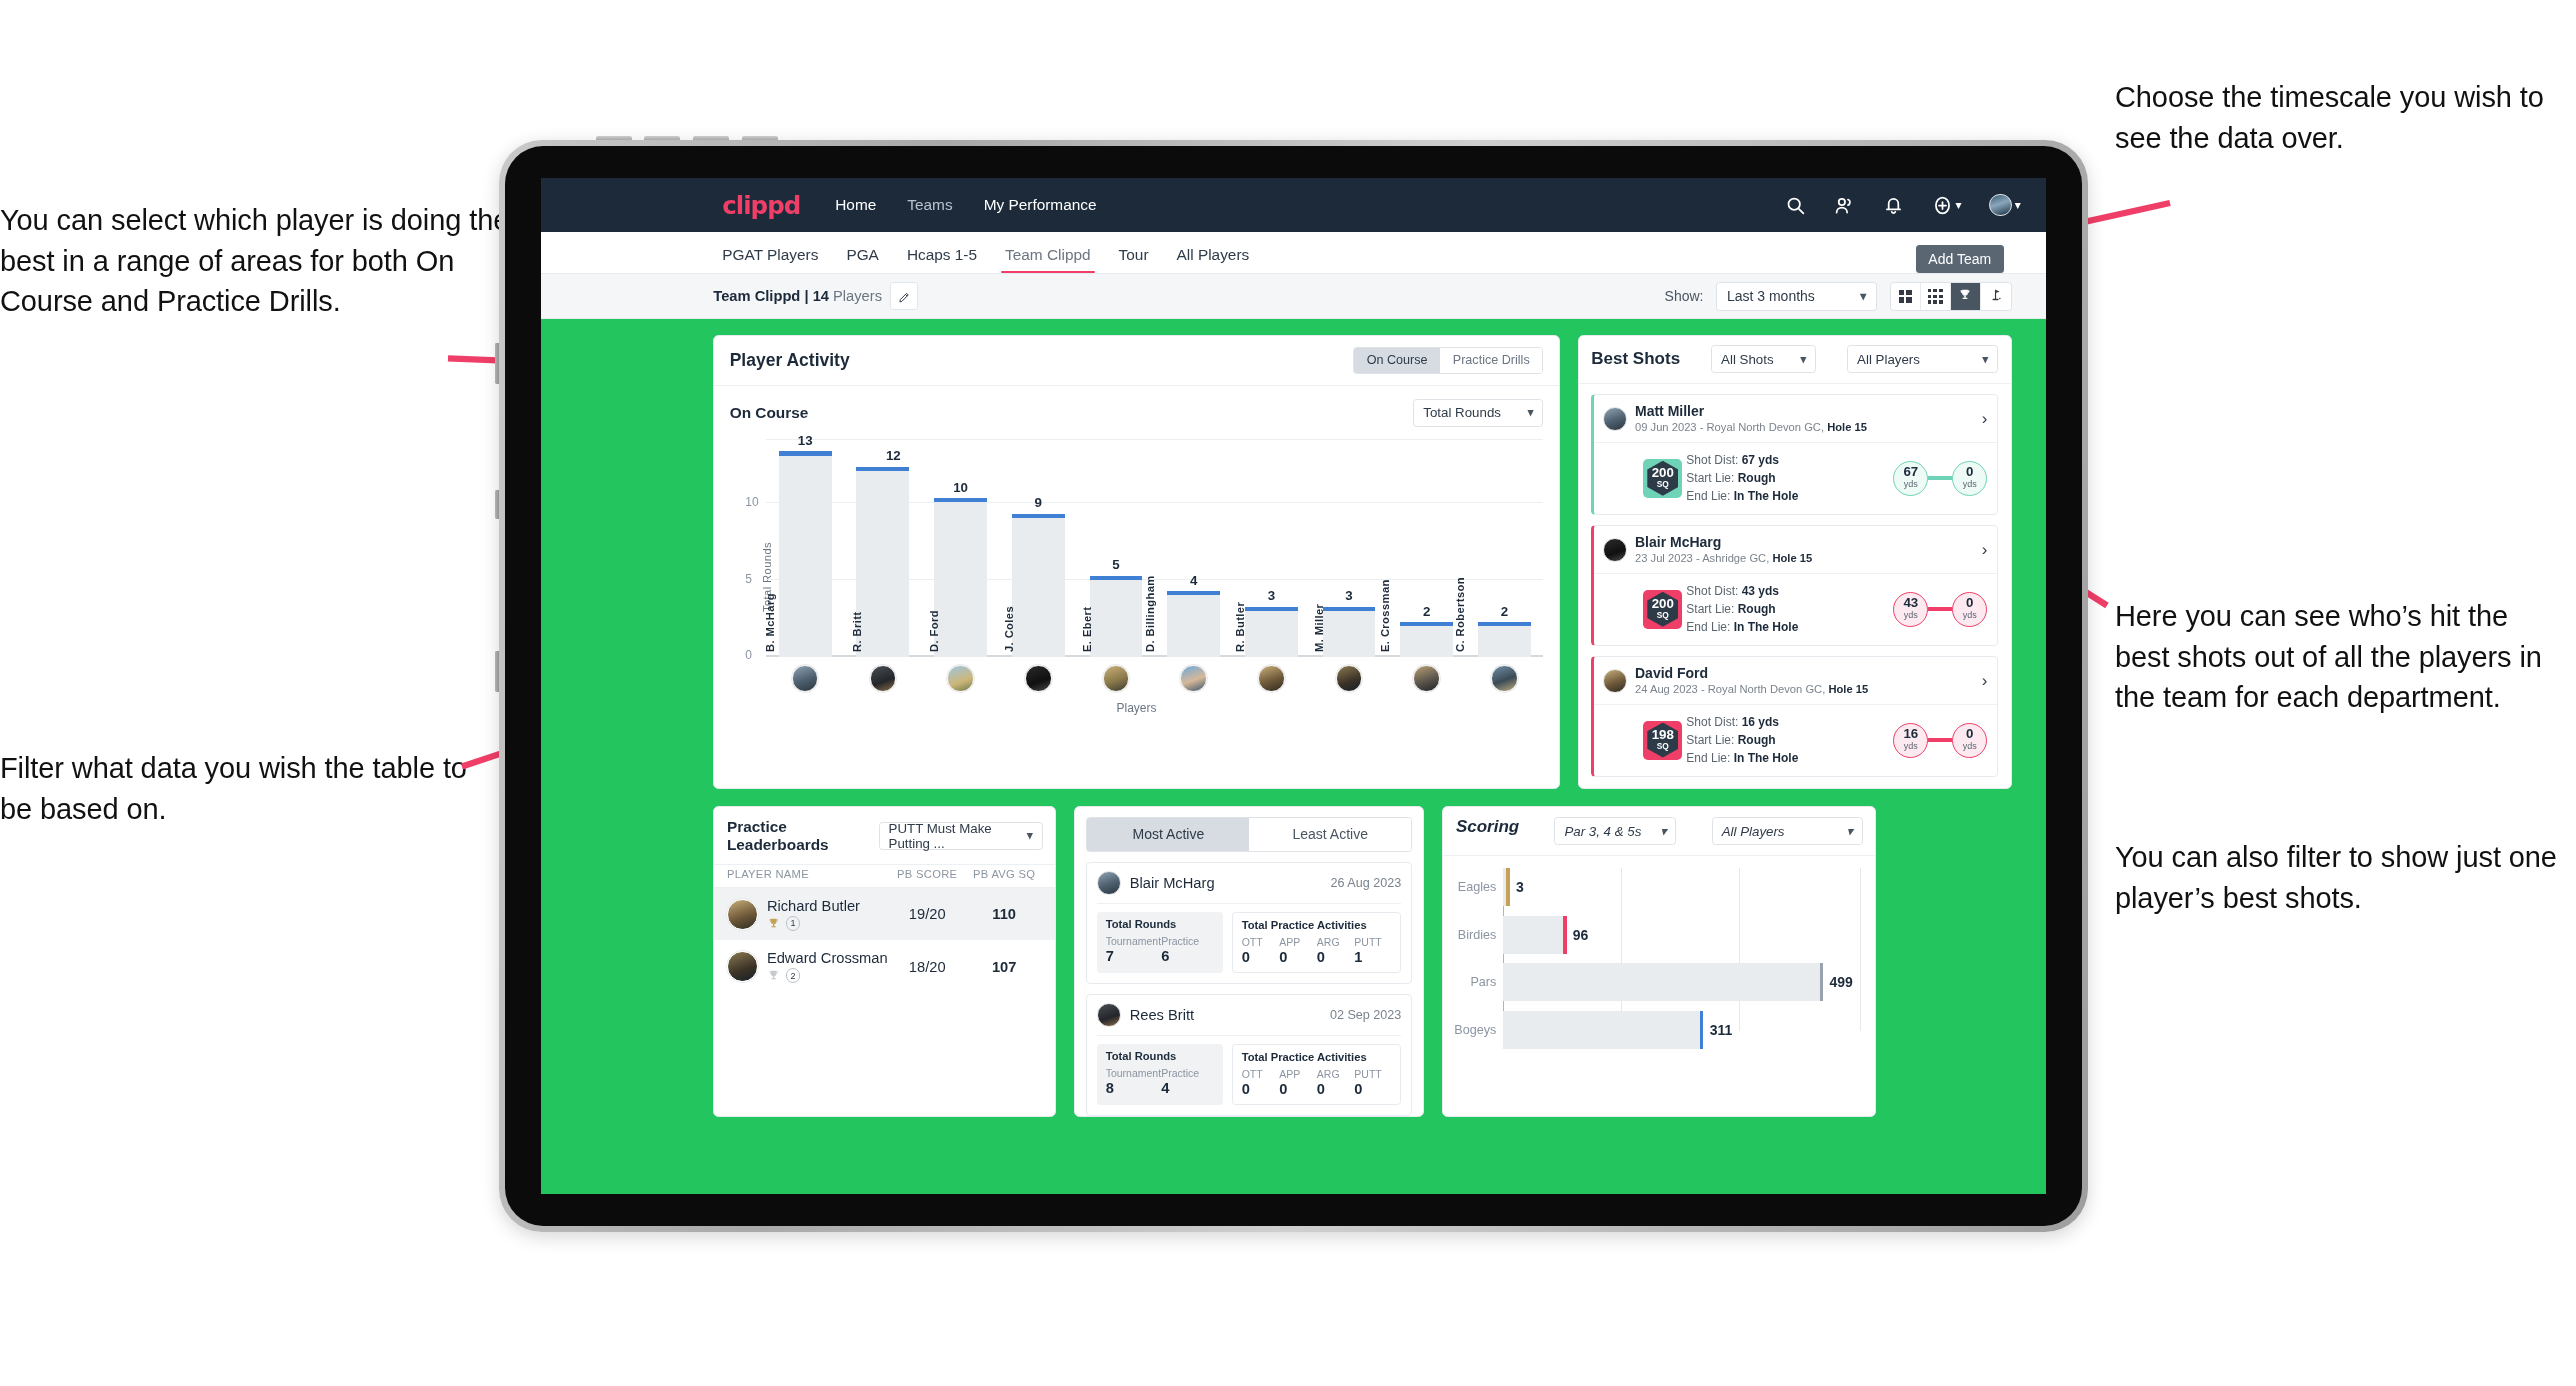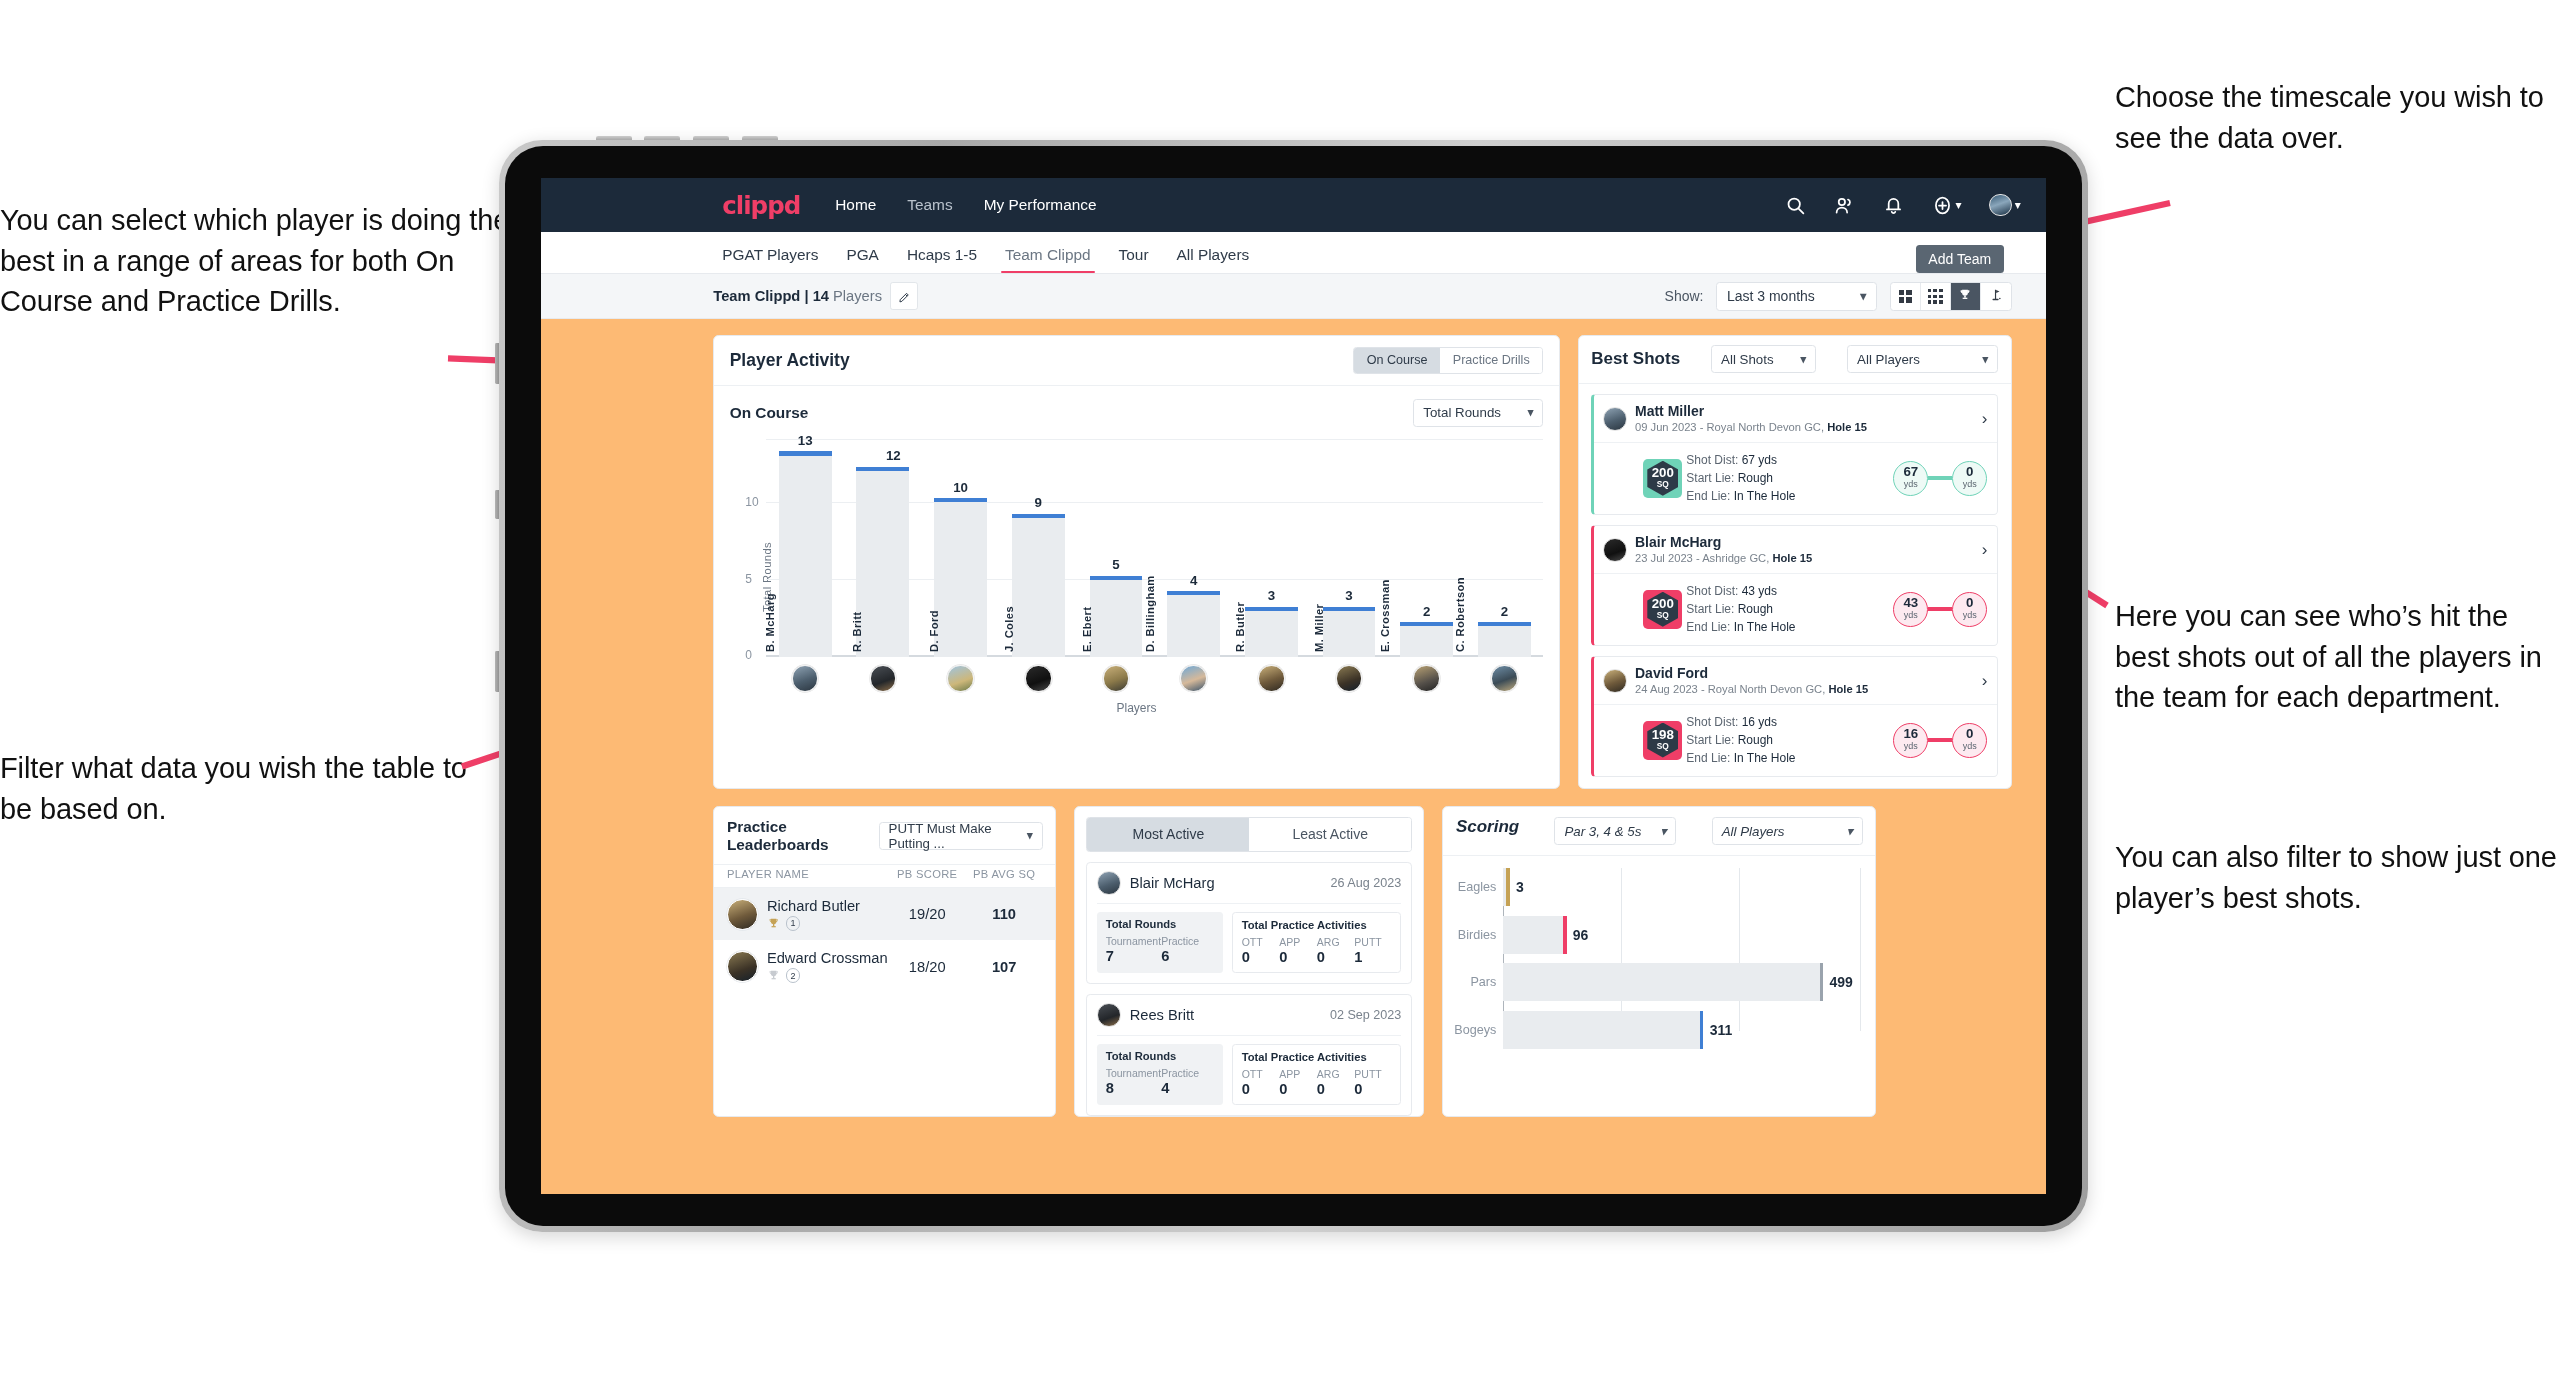--- a/index.html
+++ b/index.html
@@ -49,21 +49,21 @@
   .btn-c { left: 693px;  top: 136px; width: 36px; height: 7px; }
   .btn-d { left: 742px; top: 136px; width: 36px; height: 7px; }
   .side-btn { position: absolute; left: 495px; background: linear-gradient(90deg,#bdbdbd,#8e8e8e); border-radius: 1.4px; width: 5.6px; }
   .sb1 { top: 343px; height: 41px; }
   .sb2 { top: 490px; height: 29px; }
   .sb3 { top: 651px; height: 41px; }
 
   
   .screen {
     width: 100%; height: 100%;
-    background: #fdba74;
+    background: #22c55e;
     overflow: hidden;
     position: relative;
   }
 
   
   .navbar {
     height: 54px; background: #1c2a3a;
     display: flex; align-items: center;
     padding: 0 25px 0 0;
   }
@@ -229,21 +229,21 @@
   }
   .hex {
     width:31px; height:35px; background:#2d3a47; position:relative;
     clip-path: polygon(50% 0%, 100% 25%, 100% 75%, 50% 100%, 0% 75%, 0% 25%);
     display:flex; flex-direction:column; align-items:center; justify-content:center;
     color:#fff;
   }
   .hex .n { font-size:13.3px; font-weight:700; line-height:1; }
   .hex .u { font-size:8.4px; font-weight:700; line-height:1.4; }
   .shot-lines { font-size:12px; color:#5b6570; line-height:1.5; }
-  .shot-lines b { color:#1c2a3a; font-weight:400; }
+  .shot-lines b { color:#1c2a3a; font-weight:700; }
   .dumbbell { margin-left:auto; display:flex; align-items:center; }
   .dbend {
     width:35px; height:35px; border-radius:50%;
     display:flex; flex-direction:column; align-items:center; justify-content:center;
     background:#f6f7f8;
   }
   .dbend .n { font-size:13.3px; font-weight:700; color:#1c2a3a; line-height:1; }
   .dbend .u { font-size:9px; color:#5b6570; line-height:1.5; }
   .dbbar { width:24px; height:4.2px; }
 

